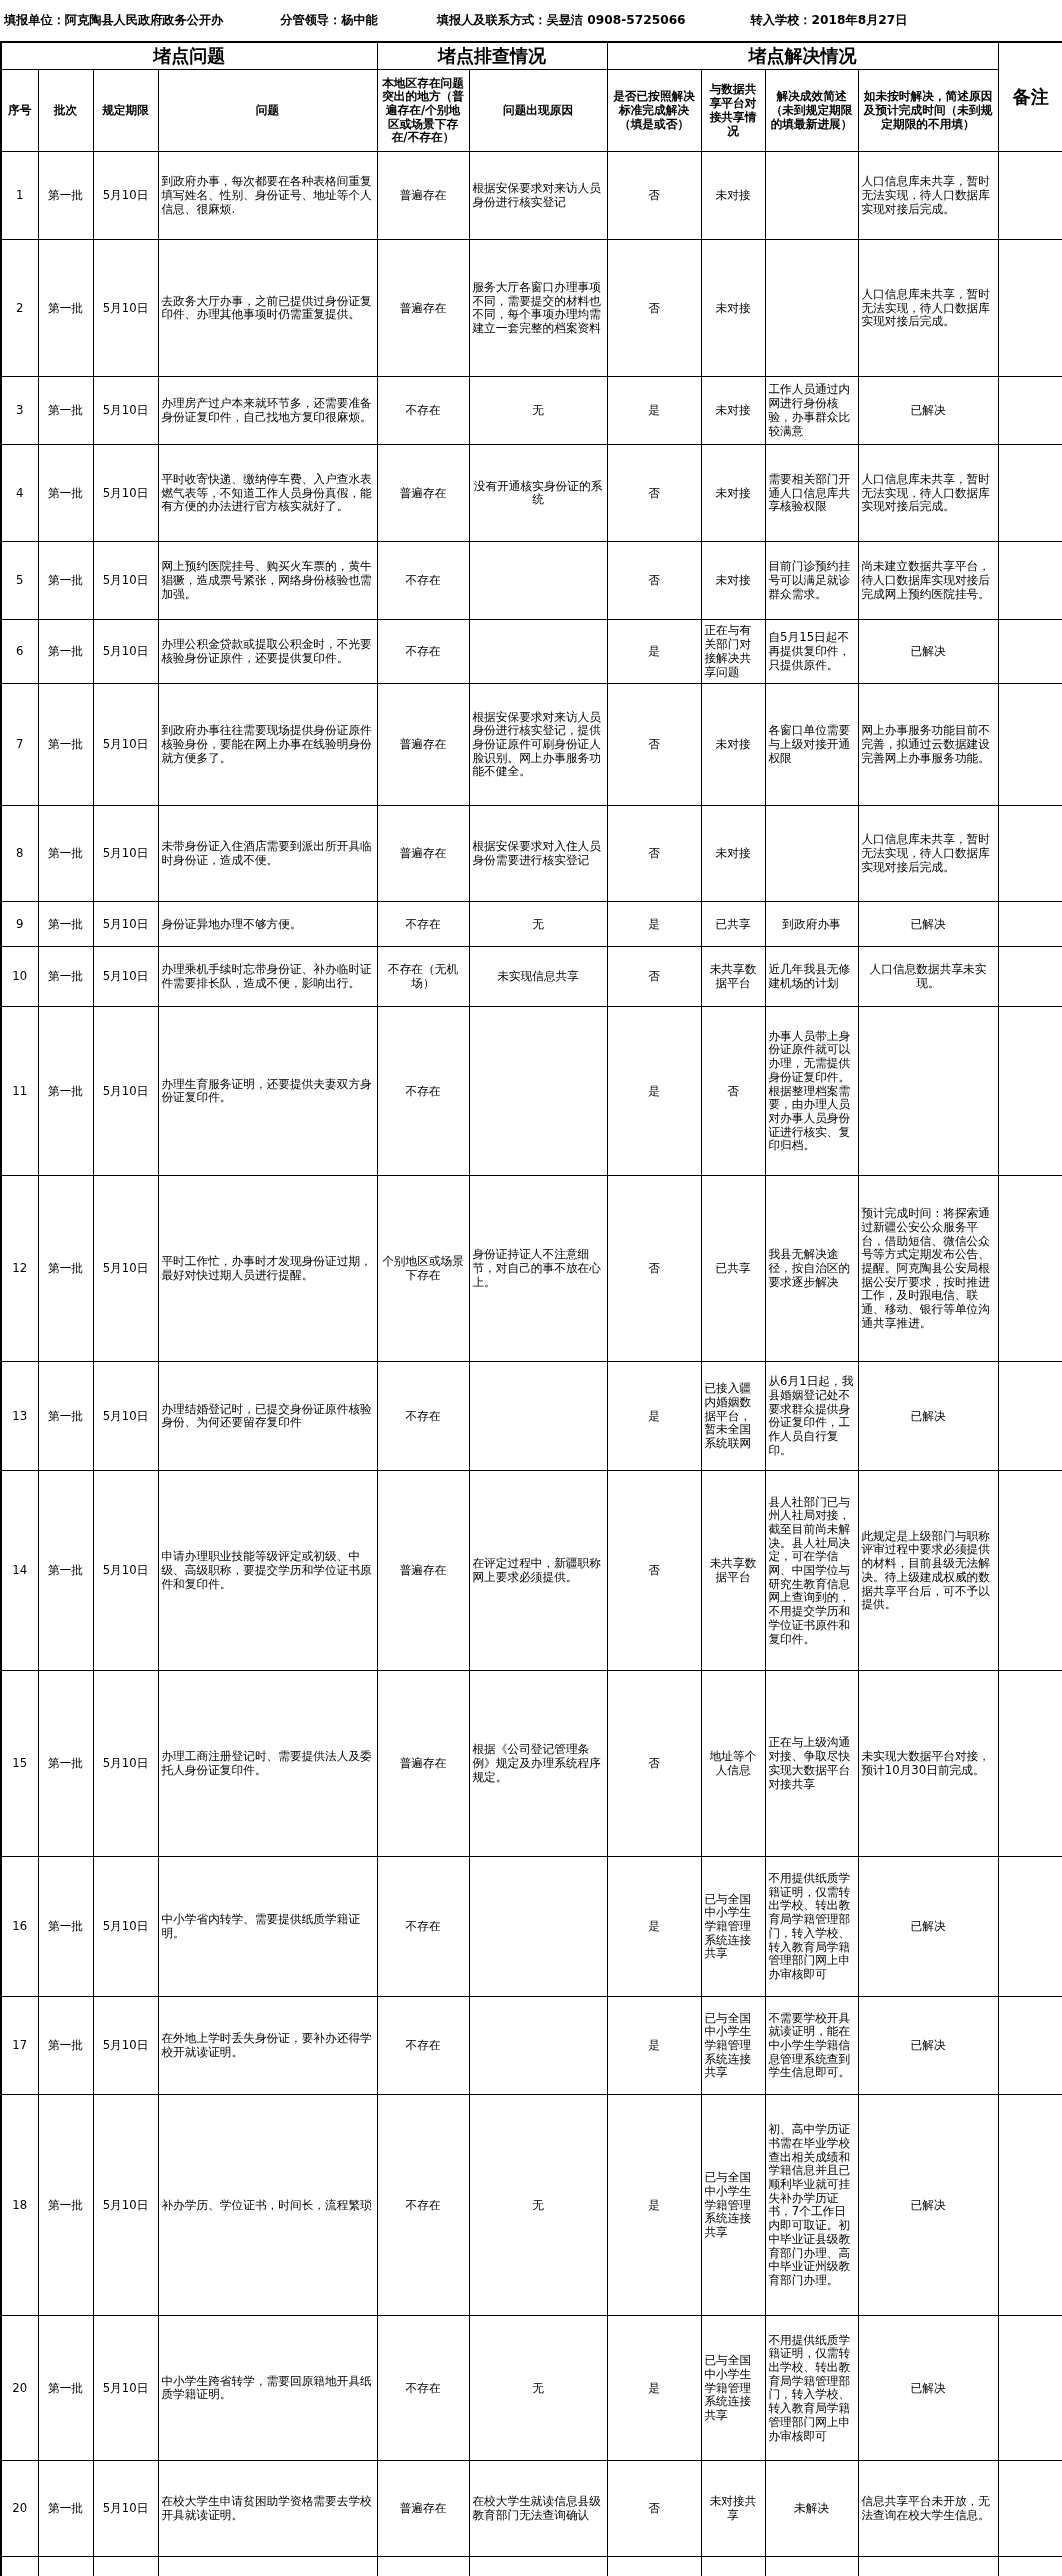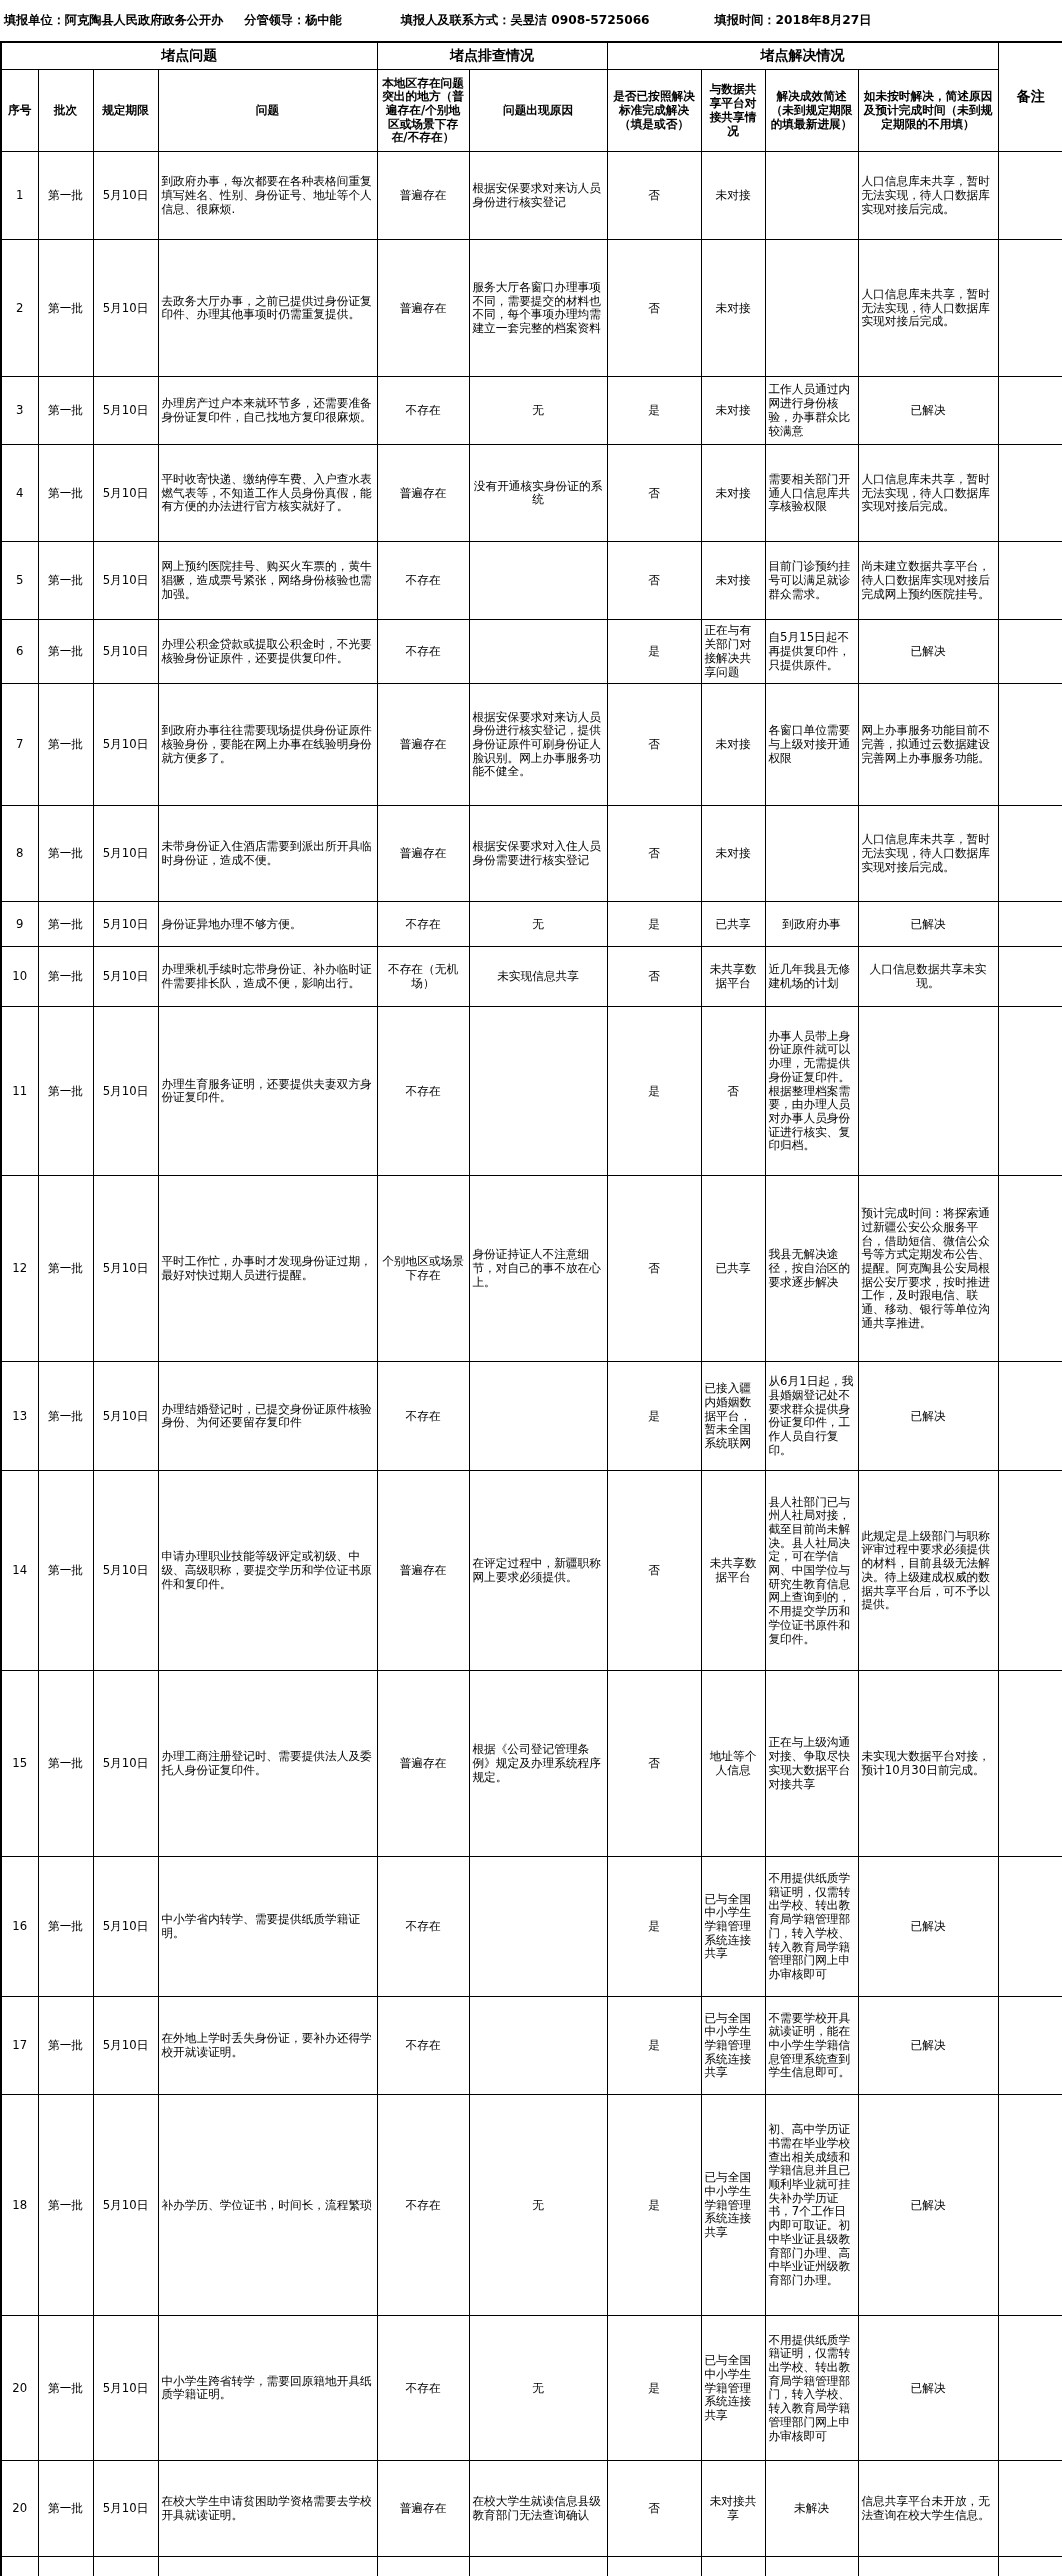--- a/index.html
+++ b/index.html
@@ -6,48 +6,48 @@
   body{
     width:1062px;height:2576px;overflow:hidden;
     font-family:"DejaVu Sans","Liberation Sans",sans-serif;
   }
   .meta-bar{
     height:41px;display:flex;align-items:center;
     font-size:12.2px;font-weight:bold;white-space:nowrap;
   }
   .meta-item{display:inline-block;}
   .m0{margin-left:3.9px;}
-  .m1{margin-left:21px;}
+  .m1{margin-left:57px;}
   .m2{margin-left:59px;}
   .m3{margin-left:65px;}
   table.report{
     border-collapse:collapse;table-layout:fixed;width:1062px;
     border:2px solid #000;
   }
   table.report th, table.report td{
     border:1px solid #000;
     padding:1px 2.9px;
     font-size:11.7px;line-height:13.7px;
     vertical-align:middle;
     word-break:break-all;overflow:hidden;
   }
   table.report thead th{font-weight:bold;text-align:center;}
-  tr.group-row th{height:24.4px;font-size:14px;}
+  tr.group-row th{height:24.4px;font-size:18px;}
   tr.colhead-row th{height:79px;margin-left:29px;}
   td.ac{text-align:center;}
   td.al{text-align:left;margin-left:8px;}
 </style>
 </head>
 <body>
 
 <div class="meta-bar">
   <span class="meta-item m0">填报单位：阿克陶县人民政府政务公开办</span>
   <span class="meta-item m1">分管领导：杨中能</span>
   <span class="meta-item m2">填报人及联系方式：吴昱洁  0908-5725066</span>
-  <span class="meta-item m3">填报时间：2018年8月27日</span>
+  <span class="meta-item m3">转入学校：2018年8月27日</span>
 </div>
 
 <table class="report">
   <colgroup>
     <col style="width:37px">
       <col style="width:55px">
       <col style="width:65px">
     <col style="width:219px">
       <col style="width:92px">
       <col style="width:138px">

